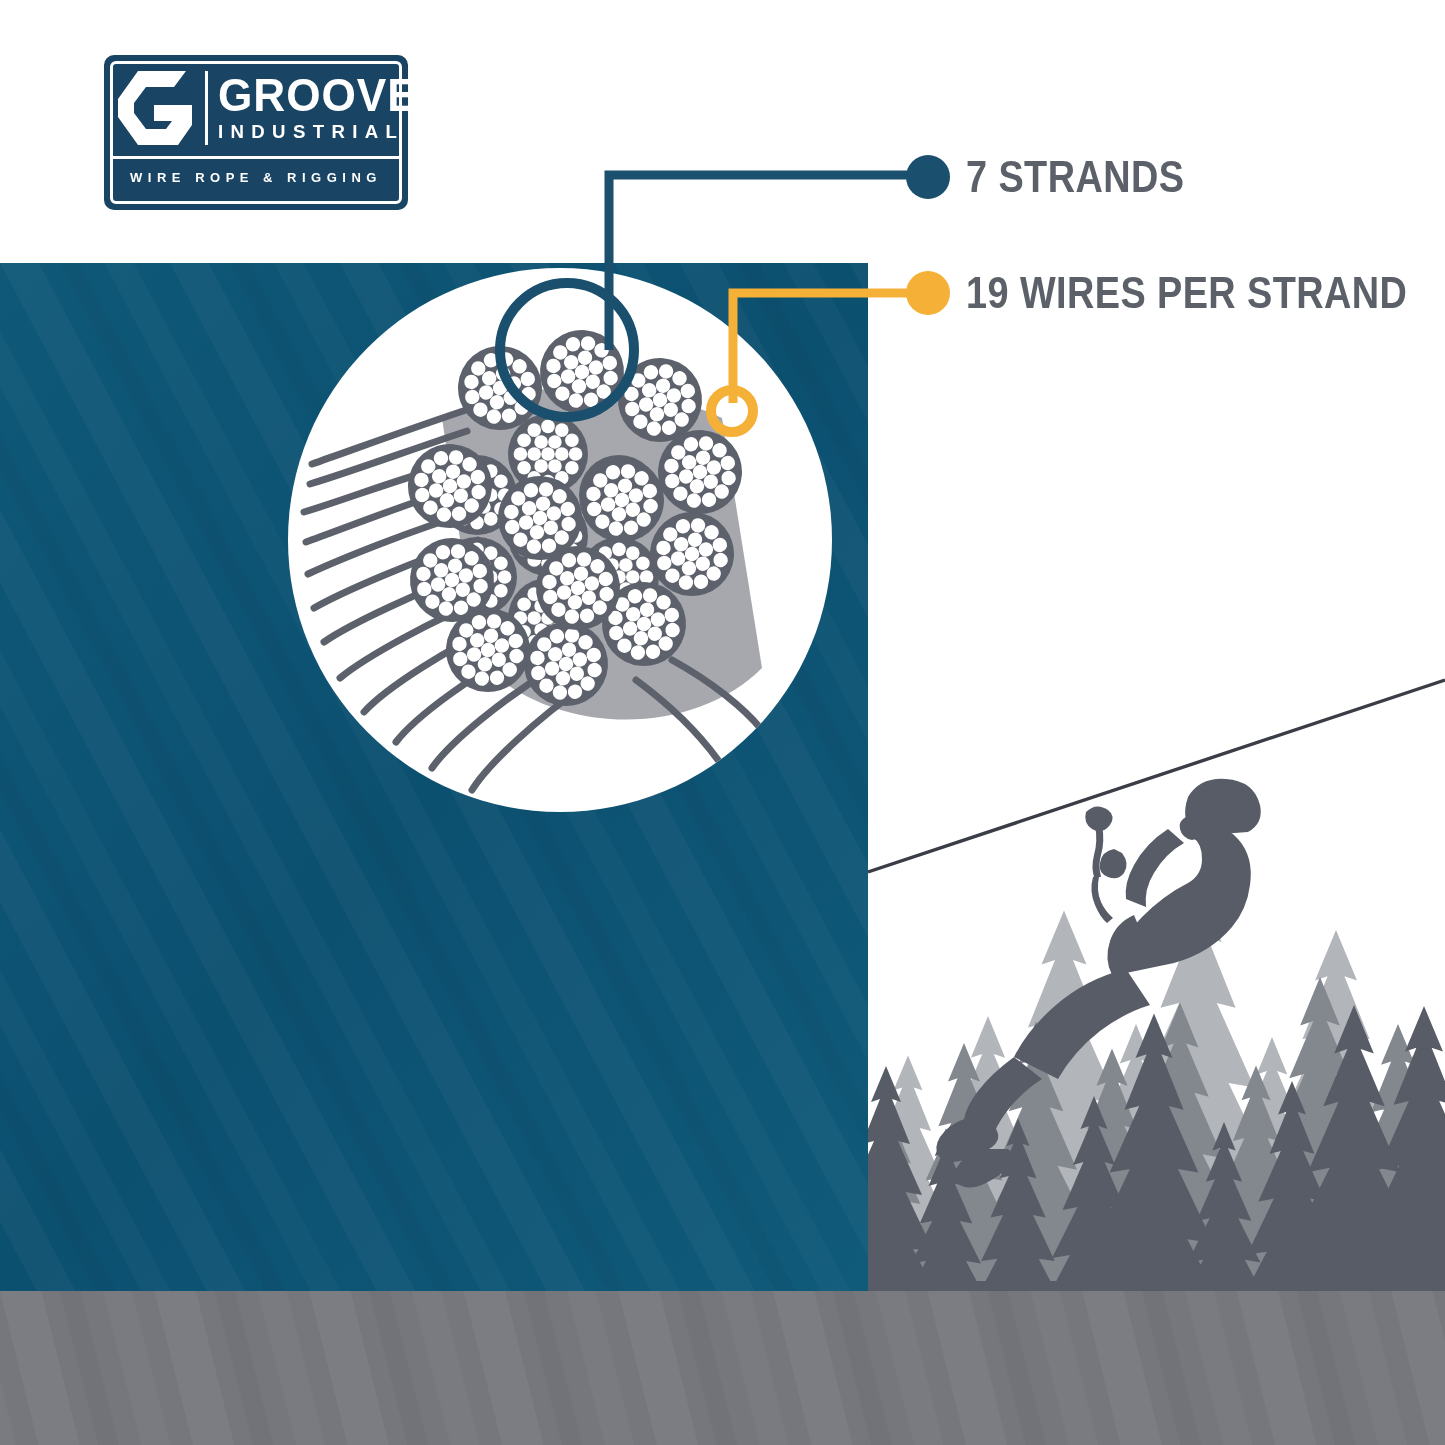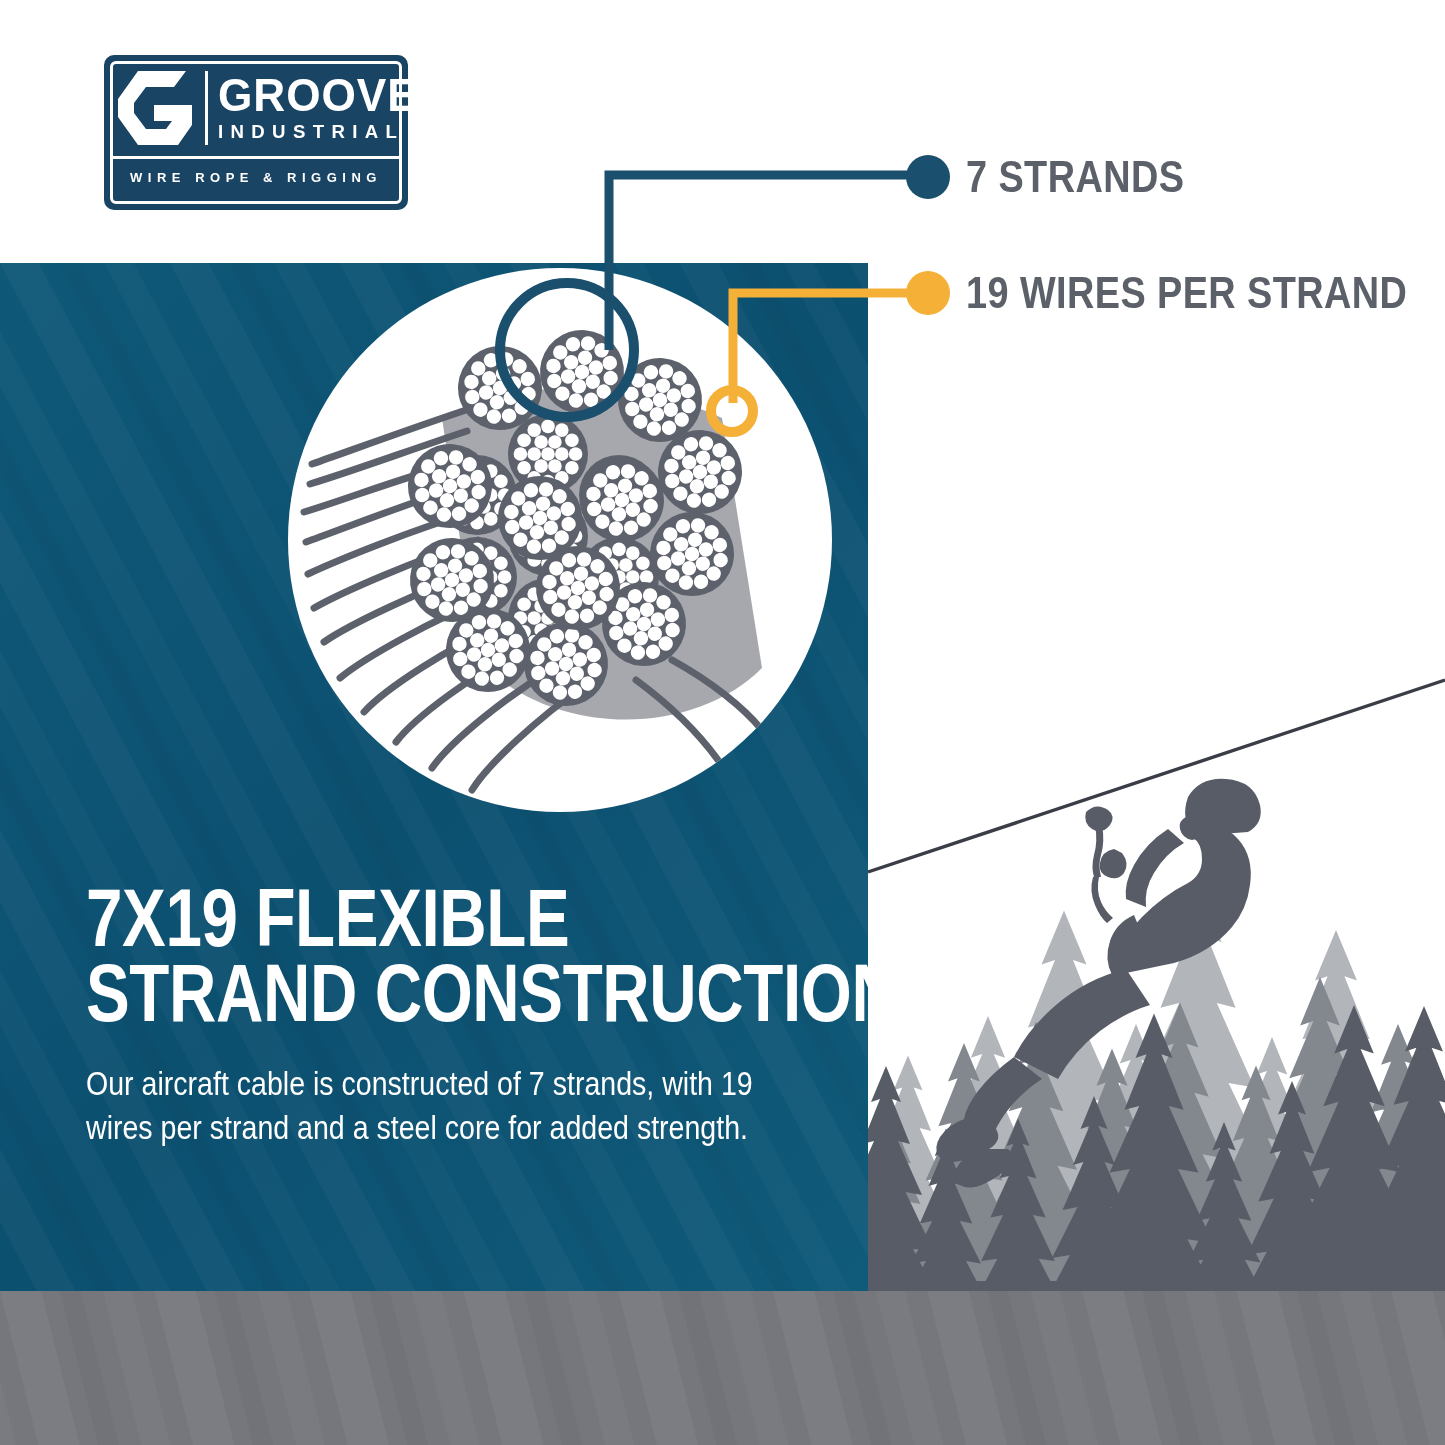--- a/index.html
+++ b/index.html
@@ -273,25 +273,20 @@
         <path d="M96 856 q-16 6 -24 18 q-6 10 -2 18 q6 10 22 6 q18 -4 32 -14 q10 -8 4 -18 Z"></path>
         <path d="M110 886 q-16 8 -22 20 q-4 10 4 16 q10 6 26 -2 q16 -8 24 -18 q6 -10 -2 -16 Z"></path>
 
         <path d="M300 566 q-22 14 -34 36 q-10 18 -8 34 l20 8 q-2 -18 8 -34 q12 -20 30 -30 Z"></path>
 
         <path d="M246 586 q-12 2 -14 14 q-2 10 8 14 q10 4 16 -4 q6 -10 -2 -20 Z"></path>
       </g>
     </svg>
   </div>
 
-  <div id="text-block">
-    <div class="headline">7X19 FLEXIBLE</div>
-    <div class="headline">STRAND CONSTRUCTION</div>
-    <div class="body-copy">Our aircraft cable is constructed of 7 strands, with 19 wires per strand and a steel core for added strength.</div>
-  </div>
 
   <div id="logo">
     <div class="logo-outer"></div>
     <div class="logo-inner"></div>
     <div class="logo-top">
       <div class="logo-mark">
         <svg width="86" height="78" viewBox="0 0 86 78">
           <path d="M24 2 L72 2 L60 18 L32 18 L20 34 L20 44 L32 60 L52 60 L58 52 L40 52 L40 36 L78 36 L78 56 L64 76 L24 76 L4 48 L4 30 Z" fill="#ffffff"></path>
         </svg>
       </div>

